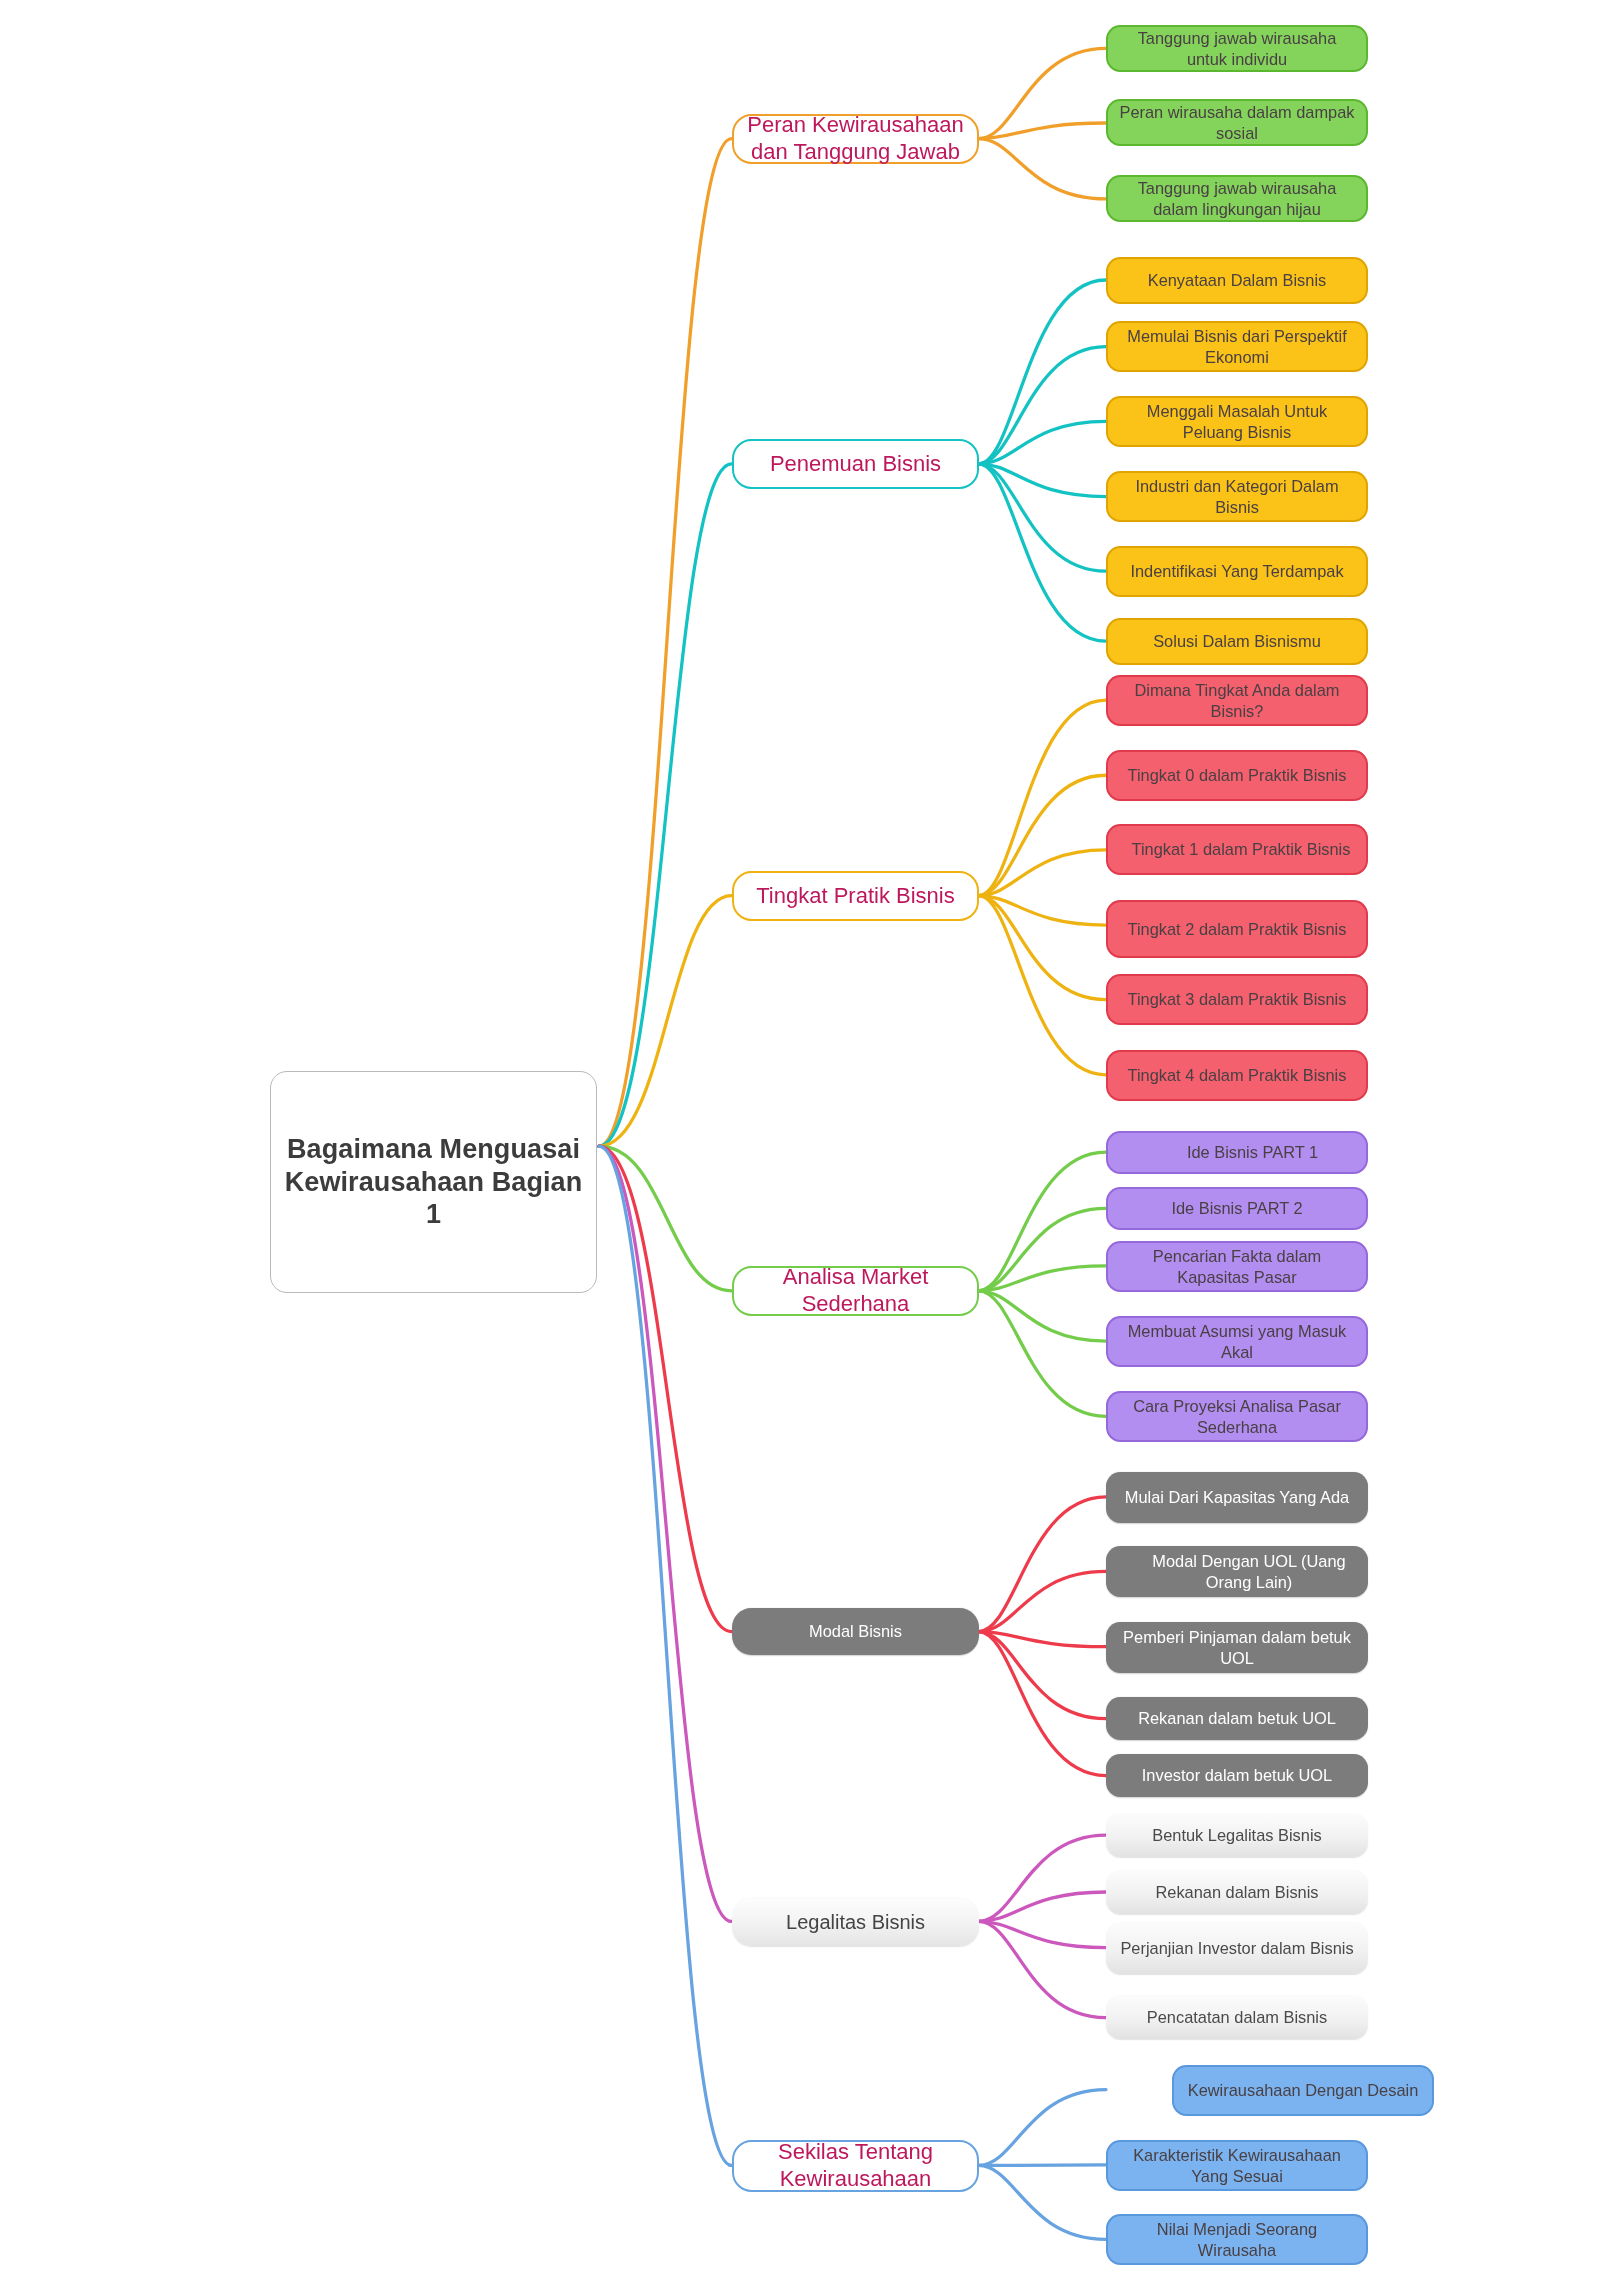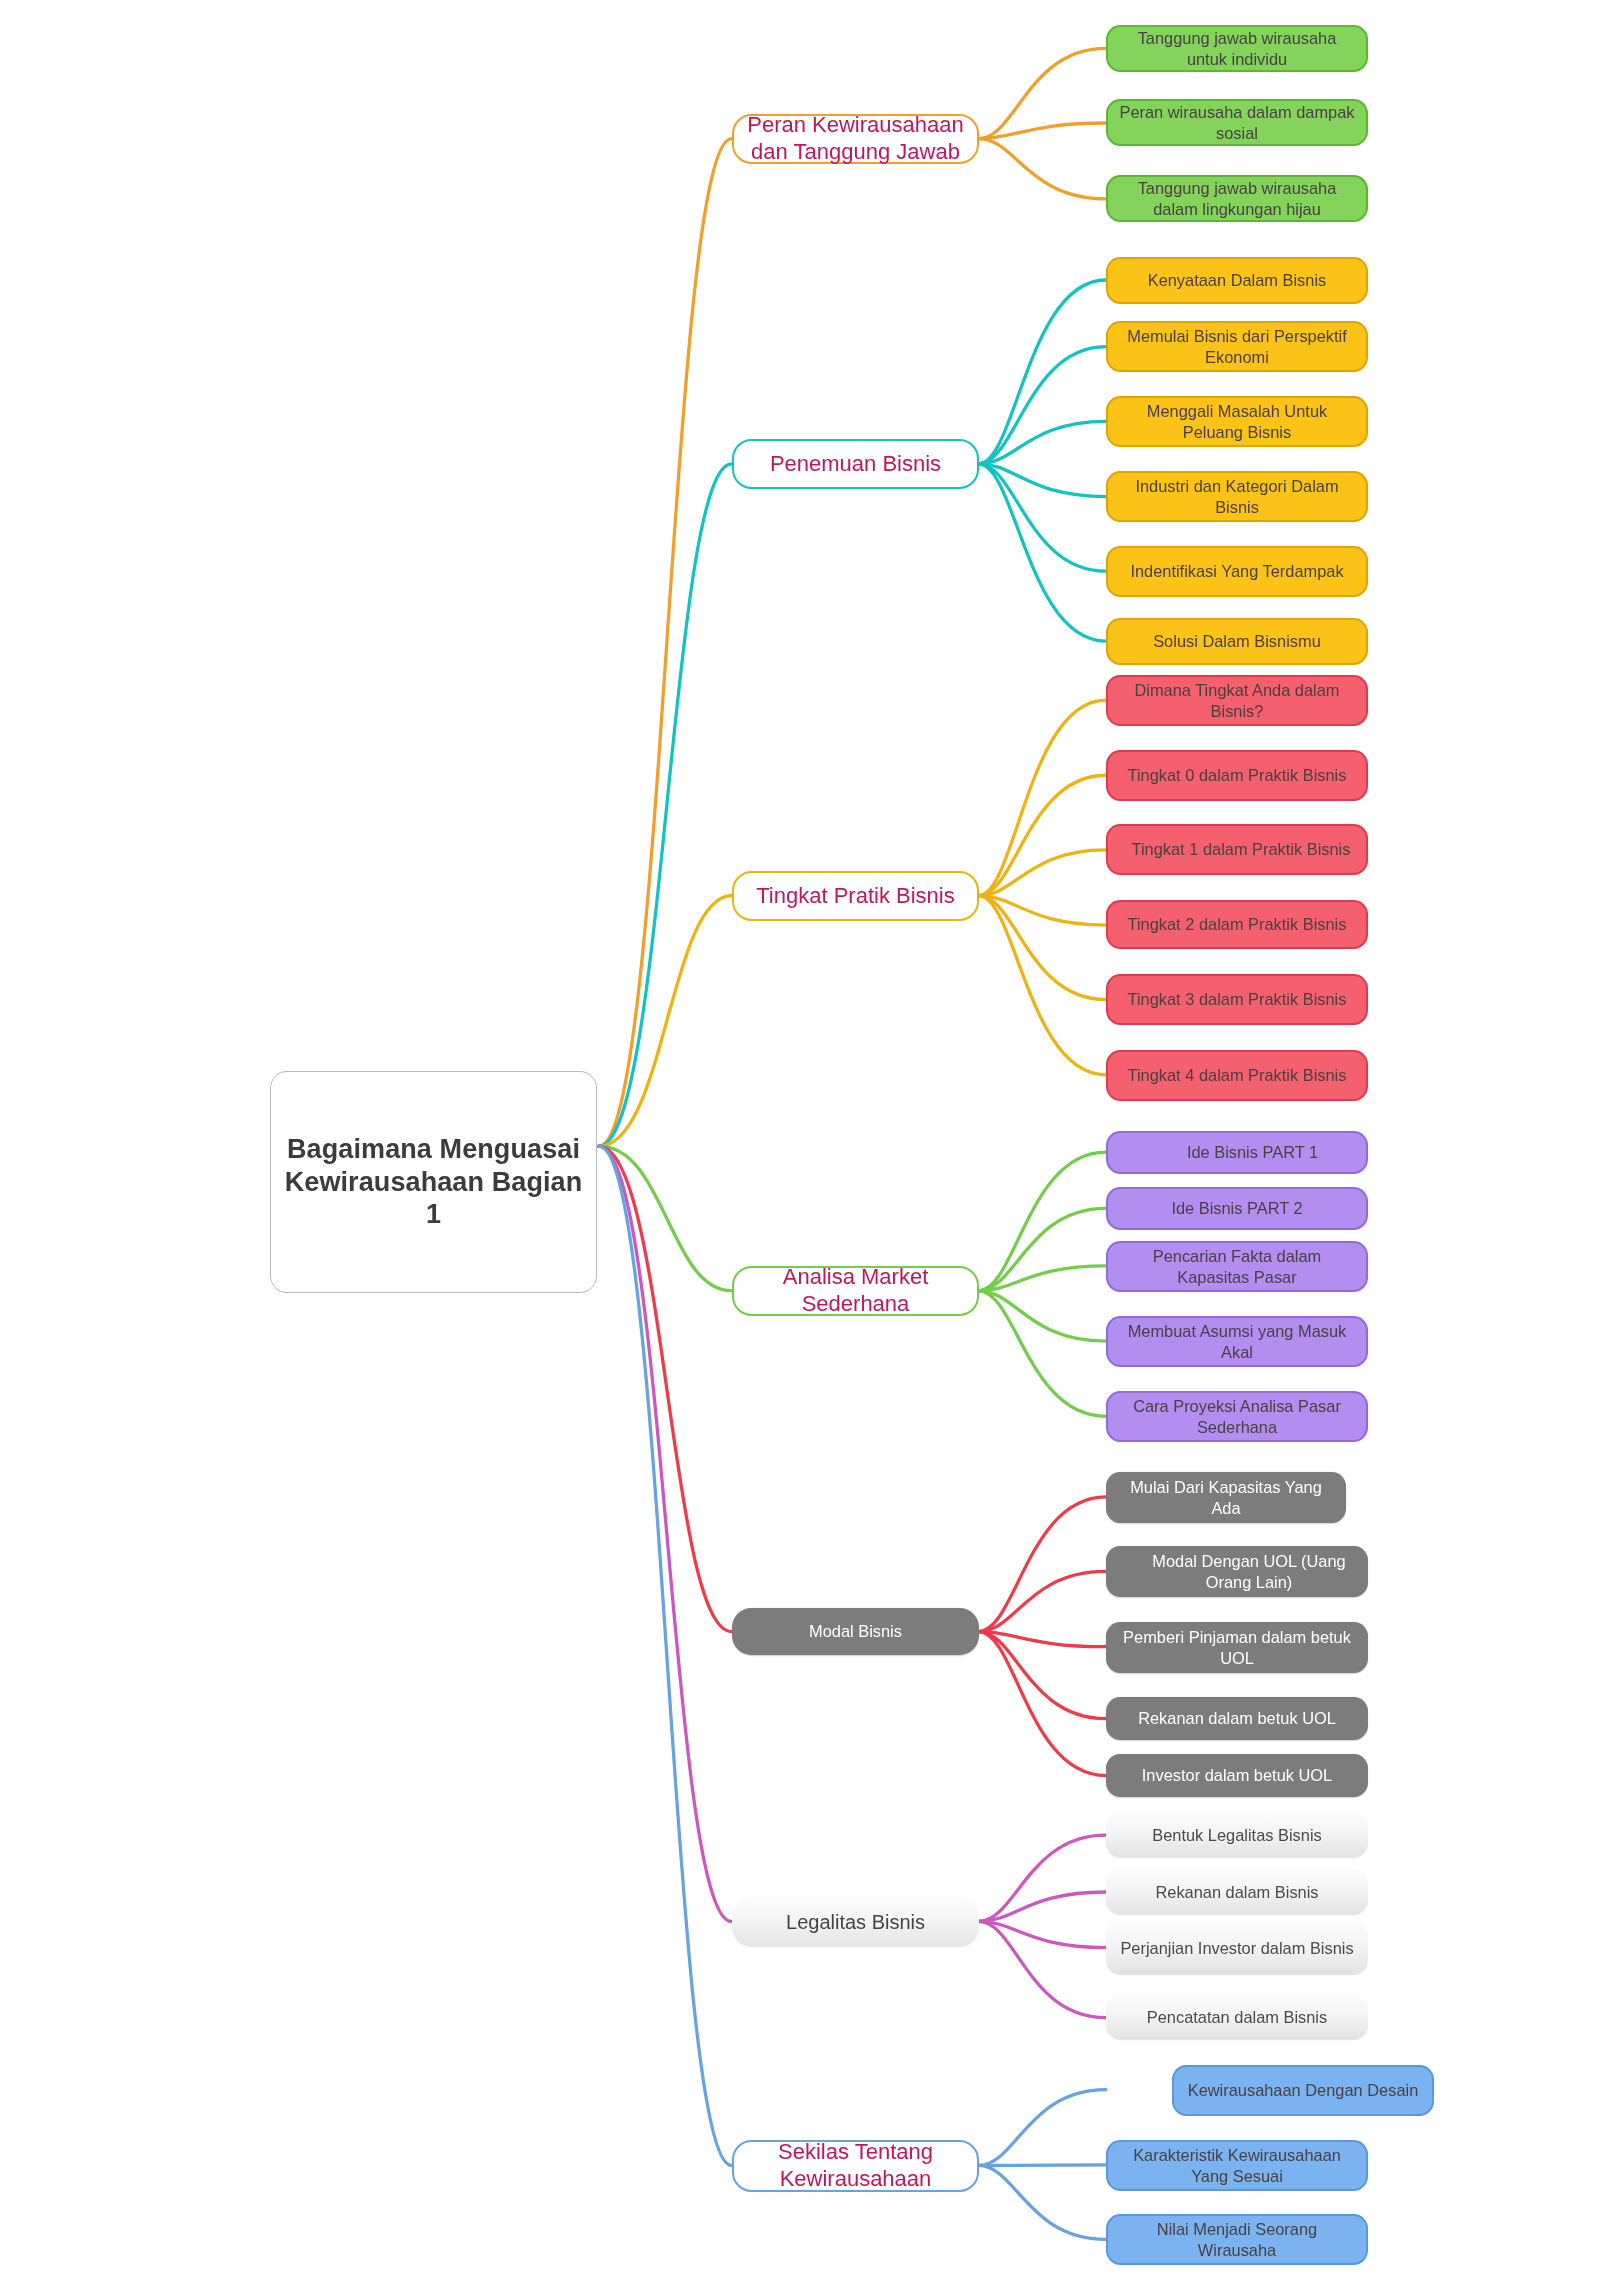--- a/index.html
+++ b/index.html
@@ -119,21 +119,21 @@
       </div>
       <div class="node leaf" style="left: 1106px; top: 675px; width: 262px; height: 51px; background: rgb(244, 96, 109); border: 2px solid rgb(224, 58, 76);">
         <span>Dimana Tingkat Anda dalam Bisnis?</span>
       </div>
       <div class="node leaf" style="left: 1106px; top: 750px; width: 262px; height: 51px; background: rgb(244, 96, 109); border: 2px solid rgb(224, 58, 76);">
         <span>Tingkat 0 dalam Praktik Bisnis</span>
       </div>
       <div class="node leaf" style="left: 1106px; top: 824px; width: 262px; height: 51px; background: rgb(244, 96, 109); border: 2px solid rgb(224, 58, 76); padding-left: 8px;">
         <span>Tingkat 1 dalam Praktik Bisnis</span>
       </div>
-      <div class="node leaf" style="left: 1106px; top: 900px; width: 262px; height: 49px; background: rgb(244, 96, 109); border: 2px solid rgb(224, 58, 76);">
+      <div class="node leaf" style="left: 1106px; top: 900px; width: 262px; height: 58px; background: rgb(244, 96, 109); border: 2px solid rgb(224, 58, 76);">
         <span>Tingkat 2 dalam Praktik Bisnis</span>
       </div>
       <div class="node leaf" style="left: 1106px; top: 974px; width: 262px; height: 51px; background: rgb(244, 96, 109); border: 2px solid rgb(224, 58, 76);">
         <span>Tingkat 3 dalam Praktik Bisnis</span>
       </div>
       <div class="node leaf" style="left: 1106px; top: 1050px; width: 262px; height: 51px; background: rgb(244, 96, 109); border: 2px solid rgb(224, 58, 76);">
         <span>Tingkat 4 dalam Praktik Bisnis</span>
       </div>
       <div class="node branch" style="left: 732px; top: 1266px; width: 247px; height: 50px; border-color: rgb(116, 204, 75);">
         <span>Analisa Market Sederhana</span>
@@ -149,21 +149,21 @@
       </div>
       <div class="node leaf" style="left: 1106px; top: 1316px; width: 262px; height: 51px; background: rgb(178, 142, 240); border: 2px solid rgb(149, 104, 219);">
         <span>Membuat Asumsi yang Masuk Akal</span>
       </div>
       <div class="node leaf" style="left: 1106px; top: 1391px; width: 262px; height: 51px; background: rgb(178, 142, 240); border: 2px solid rgb(149, 104, 219);">
         <span>Cara Proyeksi Analisa Pasar Sederhana</span>
       </div>
       <div class="node branch solid" style="left: 732px; top: 1608px; width: 247px; height: 47px;">
         <span>Modal Bisnis</span>
       </div>
-      <div class="node leaf gray" style="left: 1106px; top: 1472px; width: 240px; height: 51px;">
+      <div class="node leaf gray" style="left: 1106px; top: 1472px; width: 262px; height: 51px;">
         <span>Mulai Dari Kapasitas Yang Ada</span>
       </div>
       <div class="node leaf gray" style="left: 1106px; top: 1546px; width: 262px; height: 51px; padding-left: 24px;">
         <span>Modal Dengan UOL (Uang Orang Lain)</span>
       </div>
       <div class="node leaf gray" style="left: 1106px; top: 1622px; width: 262px; height: 51px;">
         <span>Pemberi Pinjaman dalam betuk UOL</span>
       </div>
       <div class="node leaf gray" style="left: 1106px; top: 1697px; width: 262px; height: 43px;">
         <span>Rekanan dalam betuk UOL</span>

